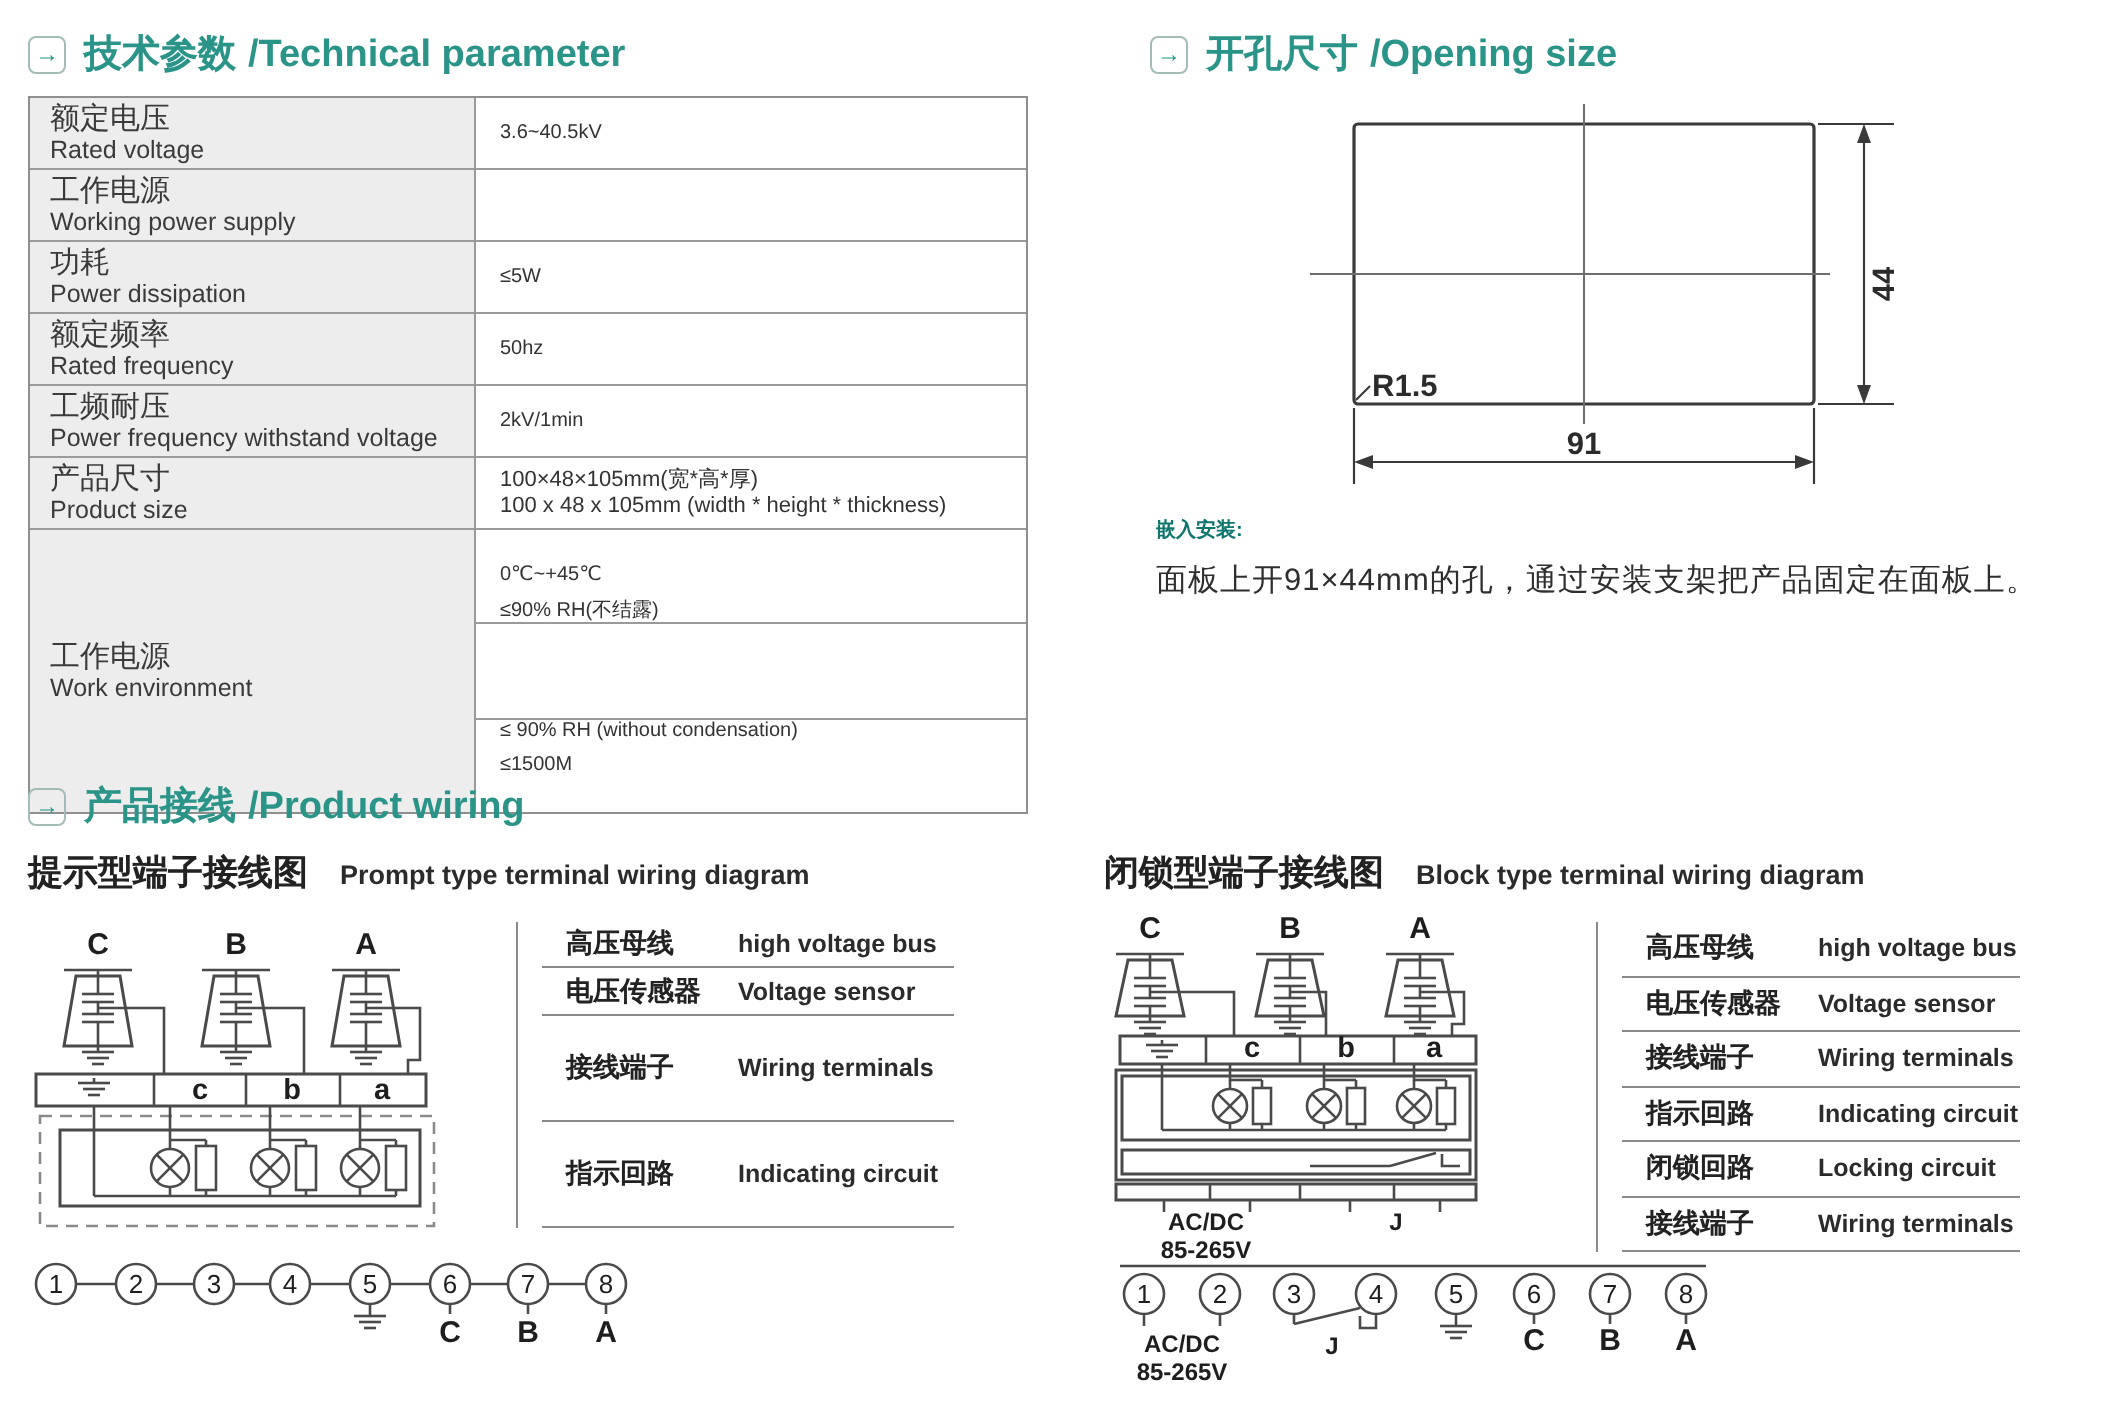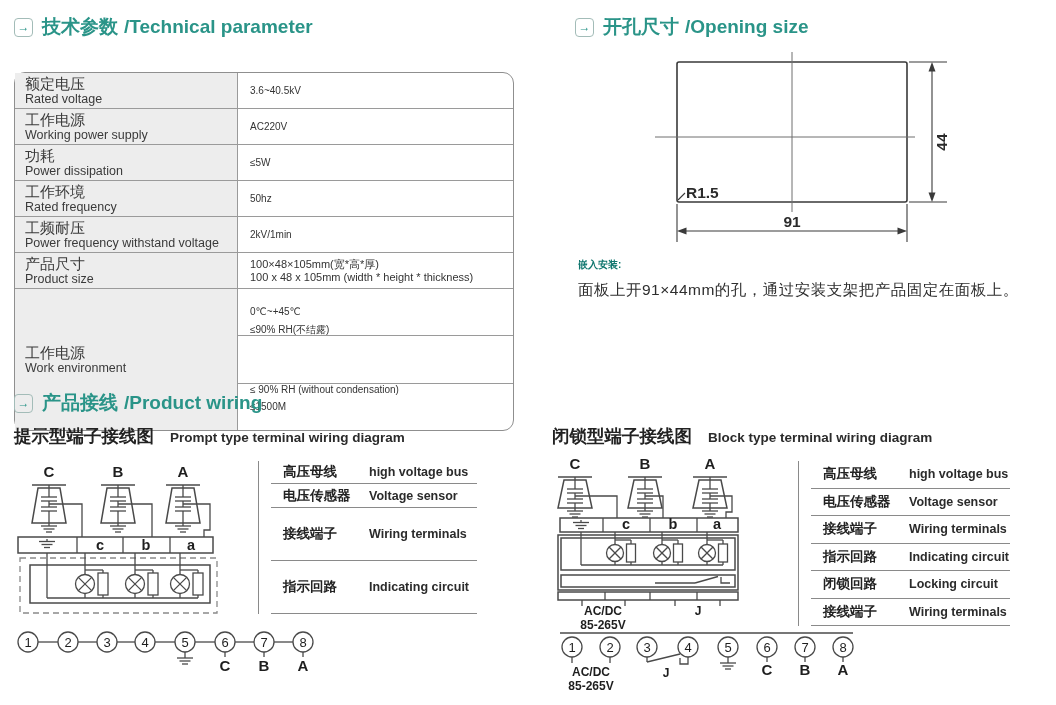--- a/index.html
+++ b/index.html
@@ -58,57 +58,52 @@
 </style>
 </head>
 <body>
 
 <div class="page">
 
   <div class="sec-header" style="left:14px;top:14px;">
     <span class="hdr-icon">→</span>
     <span class="hdr-title"><span>技术参数</span><span class="en">/Technical parameter</span></span>
   </div>
-  <div id="tech-table" class="tech-table" style="left:14px;top:72px;width:498px;border-radius:11px;">
+  <div id="tech-table" class="tech-table" style="left:14px;top:48px;width:498px;">
       <div class="t-row">
         <div class="t-label">
           <div class="zh">额定电压</div>
           <div class="en">Rated voltage</div>
         </div>
         <div class="t-val">
           <div class="vcell">
             <div>3.6~40.5kV</div>
           </div>
         </div>
       </div>
       <div class="t-row">
         <div class="t-label">
           <div class="zh">工作电源</div>
           <div class="en">Working power supply</div>
         </div>
-        <div class="t-val">
-          <div class="vcell">
-            <div>AC220V</div>
-          </div>
-        </div>
       </div>
       <div class="t-row">
         <div class="t-label">
           <div class="zh">功耗</div>
           <div class="en">Power dissipation</div>
         </div>
         <div class="t-val">
           <div class="vcell">
             <div>≤5W</div>
           </div>
         </div>
       </div>
       <div class="t-row">
         <div class="t-label">
-          <div class="zh">工作环境</div>
+          <div class="zh">额定频率</div>
           <div class="en">Rated frequency</div>
         </div>
         <div class="t-val">
           <div class="vcell">
             <div>50hz</div>
           </div>
         </div>
       </div>
       <div class="t-row">
         <div class="t-label">

